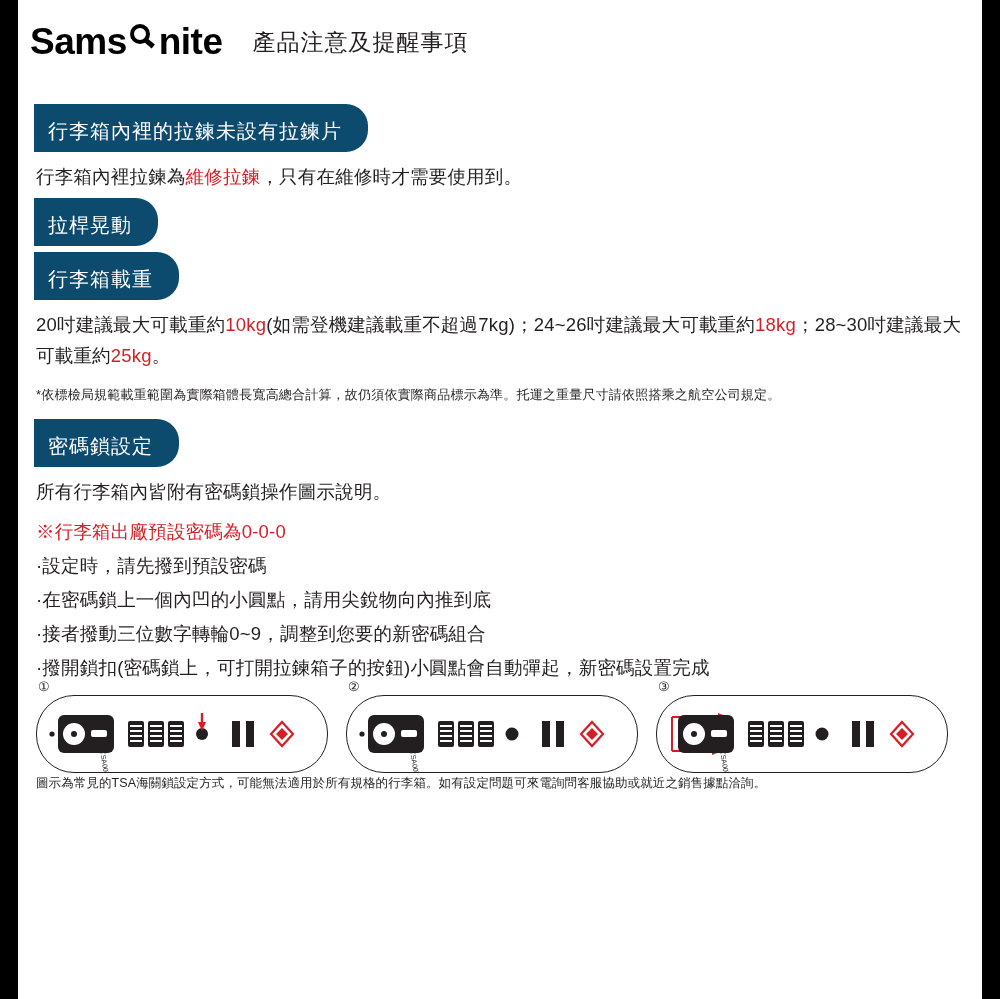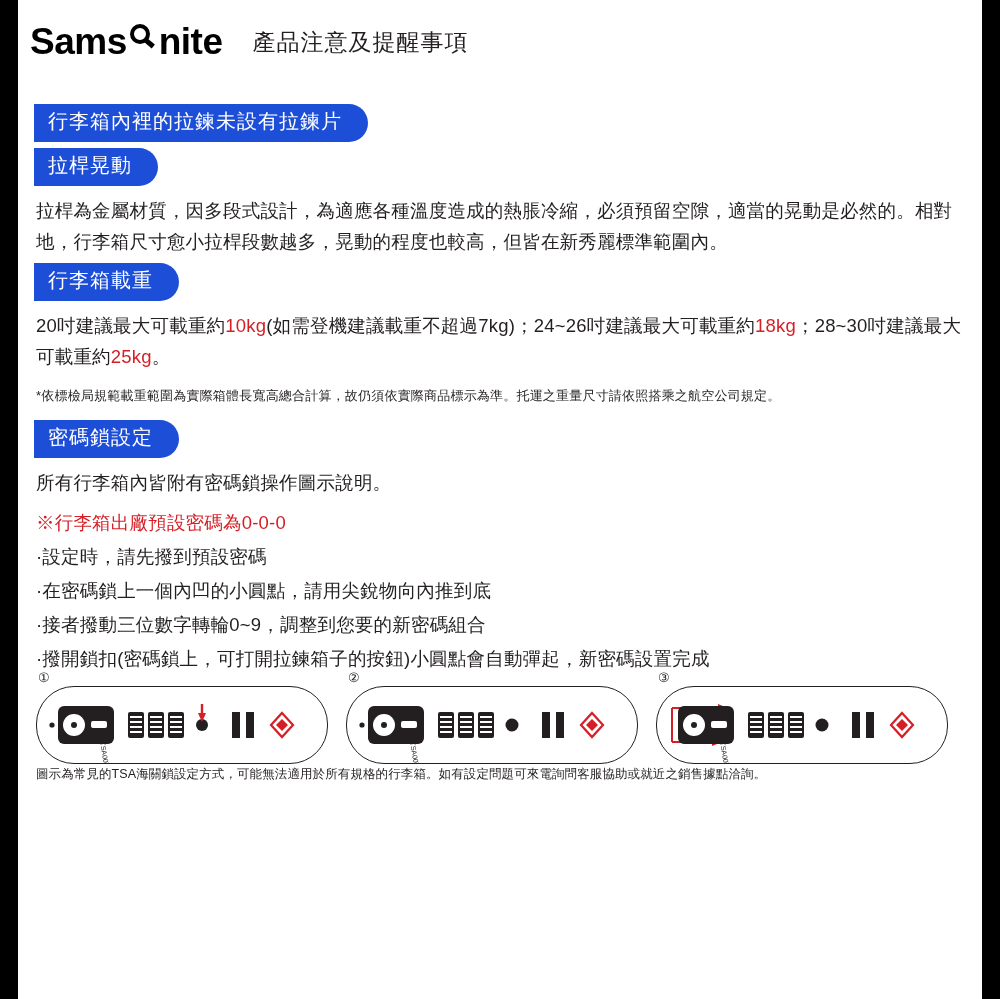--- a/index.html
+++ b/index.html
@@ -95,24 +95,24 @@
     background: #ffffff;
   }
   .content {
     position: absolute;
     left: 18px;
     top: 20px;
     width: 930px;
   }
   .pill {
     display: inline-block;
-    background: #1d4ed8;
+    background: #0c4a6e;
     color: #ffffff;
     font-size: 20px;
-    padding: 4px 26px 7px 14px;
+    padding: 14px 26px 7px 14px;
     border-radius: 0 22px 22px 0;
     margin-left: -2px;
     letter-spacing: 1px;
   }
   .sec {
     margin-bottom: 6px;
   }
   .para {
     font-size: 18.5px;
     line-height: 31px;
@@ -192,25 +192,27 @@
         <span>nite</span>
     </div>
     <div class="header-title">產品注意及提醒事項</div>
   </div>
 
   <div class="body-area">
     <div class="content">
 
       <div class="sec">
         <div class="pill">行李箱內裡的拉鍊未設有拉鍊片</div>
+        <p class="para">
+          <span>行李箱內裡拉鍊為</span><span class="red">維修拉鍊</span><span>，只有在維修時才需要使用到。</span>
+        </p>
       </div>
 
       <div class="sec">
         <div class="pill">拉桿晃動</div>
-        <p class="para">拉桿為金屬材質，因多段式設計，為適應各種溫度造成的熱脹冷縮，必須預留空隙，適當的晃動是必然的。相對地，行李箱尺寸愈小拉桿段數越多，晃動的程度也較高，但皆在新秀麗標準範圍內。</p>
       </div>
 
       <div class="sec">
         <div class="pill">行李箱載重</div>
         <p class="para">
           <span>20吋建議最大可載重約</span><span class="red">10kg</span><span>(如需登機建議載重不超過7kg)；24~26吋建議最大可載重約</span><span class="red">18kg</span><span>；28~30吋建議最大可載重約</span><span class="red">25kg</span><span>。</span>
         </p>
         <p class="note">*依標檢局規範載重範圍為實際箱體長寬高總合計算，故仍須依實際商品標示為準。托運之重量尺寸請依照搭乘之航空公司規定。</p>
       </div>
 

